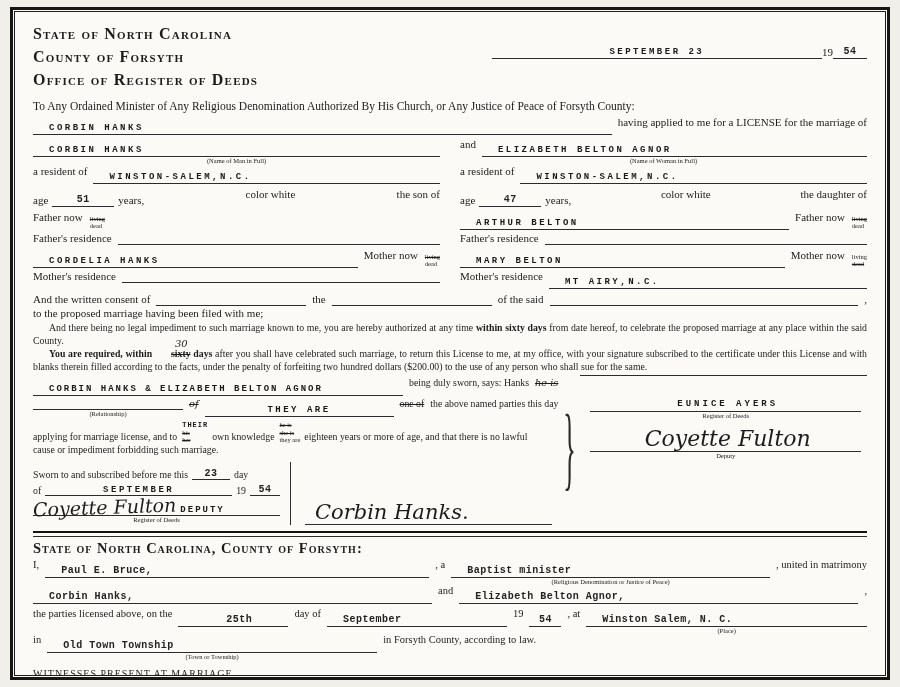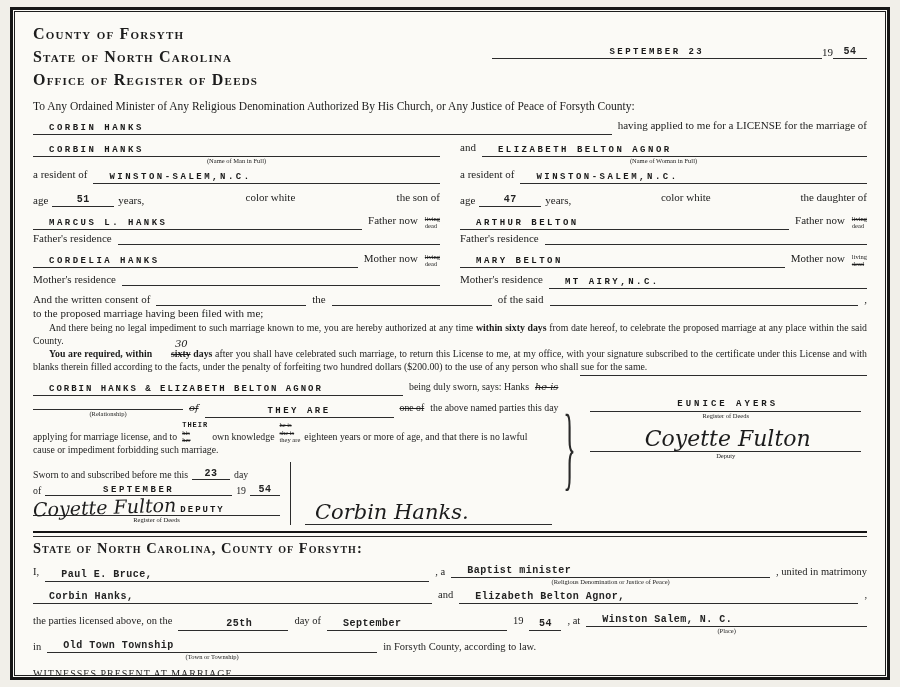--- a/index.html
+++ b/index.html
@@ -6,21 +6,21 @@
   body{
     width:900px;height:687px;overflow:hidden;
     background:#f1efe9;
     font-family:"Liberation Serif", serif;
     color:#1c1c1c;
   }
   .frame{position:absolute;left:10px;right:10px;top:7px;bottom:7px;border:3px solid #161616;background:#fbfaf6;}
   .inner{position:absolute;inset:1px;border:1px solid #1d1d1d;padding:6px 18px 2px 18px;overflow:hidden;}
 
   
-  .line{display:flex;align-items:center;gap:6px;margin-top:4px;}
+  .line{display:flex;align-items:flex-start;gap:6px;margin-top:4px;}
   .lbl{font-size:11px;white-space:nowrap;line-height:1.15;}
   .fill{flex:1;border-bottom:1px solid #2c2c2c;padding:0 4px 0 16px;white-space:nowrap;min-height:12px;}
   .fill.short{flex:0 0 58px;text-align:center;padding:0 2px;}
   .fill.center{text-align:center;padding:0 4px;}
   .t{font-family:"Liberation Mono", monospace;font-size:9px;font-weight:700;letter-spacing:2.5px;color:#1a1a1a;white-space:nowrap;}
   .tl{font-family:"Liberation Mono", monospace;font-size:10px;font-weight:600;letter-spacing:.5px;color:#222;white-space:nowrap;}
   .cap{font-size:6.5px;text-align:center;line-height:1.1;color:#222;}
   .fillcol{flex:1;display:flex;flex-direction:column;}
   .fillcol .fill{width:100%;box-sizing:border-box;}
   .stack{display:inline-flex;flex-direction:column;font-size:6.5px;line-height:1.15;margin-left:1px;align-self:flex-end;}
@@ -70,22 +70,22 @@
   .wit-head{font-size:10px;letter-spacing:1px;margin-top:5px;font-family:Liberation Serif, serif;}
 </style>
 </head>
 <body>
 
 <div class="frame">
 <div class="inner">
 
   <div class="hdr">
     <div class="hdr-left">
+      <div class="hdr-title">State of North Carolina</div>
       <div class="hdr-title">County of Forsyth</div>
-      <div class="hdr-title">State of North Carolina</div>
       <div class="hdr-title">Office of Register of Deeds</div>
     </div>
     <div class="hdr-right">
       <div class="date-row">
         <span class="fill center"><span class="t">SEPTEMBER 23</span></span>
         <span class="lbl">19</span>
         <span class="fill short" style="flex:0 0 30px;"><span class="tl">54</span></span>
       </div>
     </div>
   </div>
@@ -138,21 +138,20 @@
         <span class="fill short"><span class="tl">47</span></span>
         <span class="lbl">years,</span>
       </span>
       <span class="lbl">color white</span>
       <span class="lbl">the daughter of</span>
     </div>
   </div>
 
   <div class="cols">
     <div class="line">
-      <span class="fill"><span class="t">MARCUS L. HANKS</span></span>
       <span class="lbl">Father now</span>
       <span class="stack">
         <span class="struck">living</span>
         <span>dead</span>
       </span>
     </div>
     <div class="line">
       <span class="fill"><span class="t">ARTHUR BELTON</span></span>
       <span class="lbl">Father now</span>
       <span class="stack">

